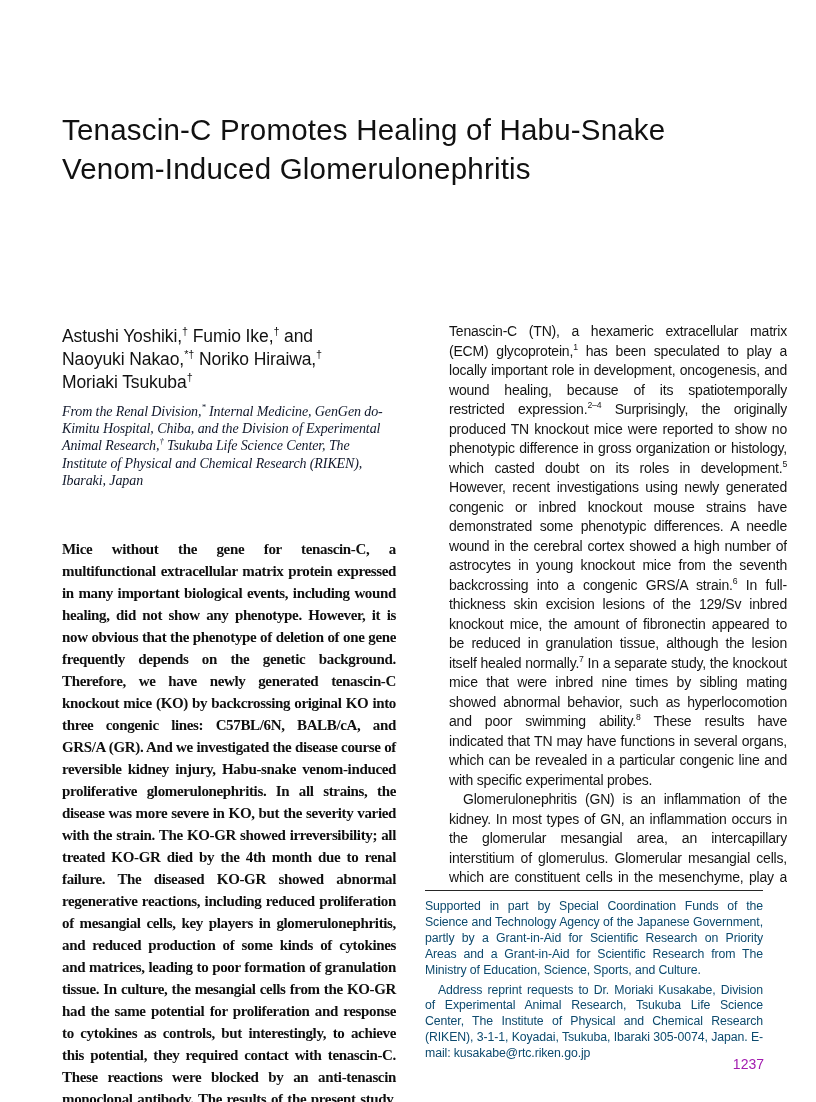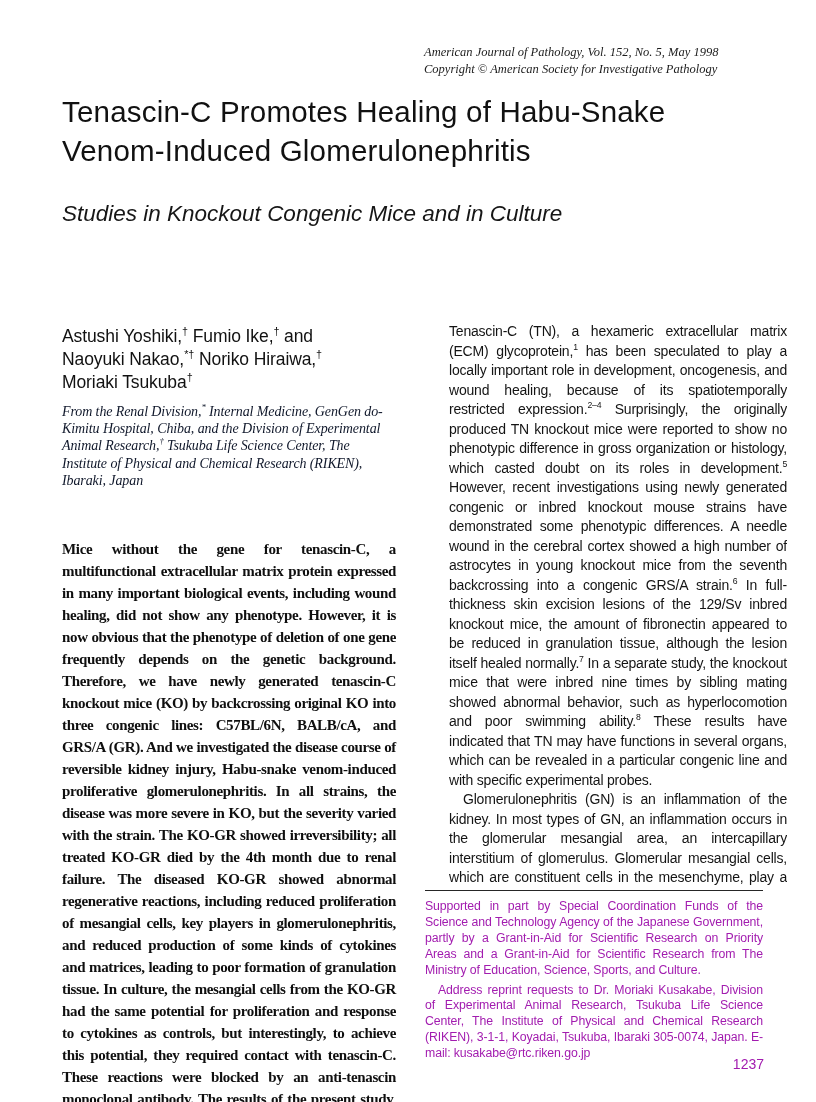--- a/index.html
+++ b/index.html
@@ -15,21 +15,21 @@
   
   .journal-header{
     position:absolute;left:424px;top:44px;width:350px;
     font-family:"Liberation Serif", serif;
     font-style:italic;
     font-size:12.5px;line-height:17px;
     color:#1c1c1c;
   }
   
   .article-title{
-    position:absolute;left:62px;top:92px;width:680px;
+    position:absolute;left:62px;top:110px;width:680px;
     font-size:29.5px;line-height:39px;font-weight:400;
     color:#111;
     letter-spacing:0.2px;
   }
   .article-subtitle{
     position:absolute;left:62px;top:200px;width:680px;
     font-size:22.5px;line-height:28px;font-style:italic;font-weight:400;
     color:#161616;
   }
   
@@ -70,47 +70,42 @@
 
   sup{font-size:0.62em;line-height:0;}
 
   .footnotes{
     position:absolute;left:425px;top:890px;width:338px;
     border-top:1.6px solid #262626;
     padding-top:8px;
     font-size:12.3px;line-height:15.9px;
     letter-spacing:-0.1px;
     text-align:justify;
-    color:#a21caf;
+    color:#0c4a6e;
     background:#ffffff;
   }
   .footnotes p{margin:0;}
   .footnotes p + p{margin-top:4px;text-indent:13px;}
 
   .page-number{
     position:absolute;right:52px;top:1056px;
     font-size:14px;color:#a21caf;
   }
 </style>
 </head>
 <body>
 
 <div class="page">
 
-  <div class="journal-header">
-    <div>American Journal of Pathology, Vol. 152, No. 5, May 1998</div>
-    <div>Copyright © American Society for Investigative Pathology</div>
-  </div>
 
   <h1 class="article-title" style="margin:0;">
     <div>Tenascin-C Promotes Healing of Habu-Snake</div>
     <div>Venom-Induced Glomerulonephritis</div>
   </h1>
 
-  <div class="article-subtitle">Studies in Knockout Congenic Mice and in Culture</div>
 
   <div class="left-col">
     <div class="authors">
       <div><span>Astushi Yoshiki,</span><sup>†</sup><span> Fumio Ike,</span><sup>†</sup><span> and</span></div>
       <div><span>Naoyuki Nakao,</span><sup>*†</sup><span> Noriko Hiraiwa,</span><sup>†</sup></div>
       <div><span>Moriaki Tsukuba</span><sup>†</sup></div>
     </div>
     <div class="affiliation"><span>From the Renal Division,</span><sup>*</sup><span> Internal Medicine, GenGen do-Kimitu Hospital, Chiba, and the Division of Experimental Animal Research,</span><sup>†</sup><span> Tsukuba Life Science Center, The Institute of Physical and Chemical Research (RIKEN), Ibaraki, Japan</span></div>
     <div class="abstract"><span>Mice without the gene for tenascin-C, a multifunctional extracellular matrix protein expressed in many important biological events, including wound healing, did not show any phenotype. However, it is now obvious that the phenotype of deletion of one gene frequently depends on the genetic background. Therefore, we have newly generated tenascin-C knockout mice (KO) by backcrossing original KO into three congenic lines: C57BL/6N, BALB/cA, and GRS/A (GR). And we investigated the disease course of reversible kidney injury, Habu-snake venom-induced proliferative glomerulonephritis. In all strains, the disease was more severe in KO, but the severity varied with the strain. The KO-GR showed irreversibility; all treated KO-GR died by the 4th month due to renal failure. The diseased KO-GR showed abnormal regenerative reactions, including reduced proliferation of mesangial cells, key players in glomerulonephritis, and reduced production of some kinds of cytokines and matrices, leading to poor formation of granulation tissue. In culture, the mesangial cells from the KO-GR had the same potential for proliferation and response to cytokines as controls, but interestingly, to achieve this potential, they required contact with tenascin-C. These reactions were blocked by an anti-tenascin monoclonal antibody. The results of the present study, the first report showing the most dramatic phenotype so far discovered, have strongly suggested the importance of tenascin-C in the resolution of the renal inflammation and that of the genetic background on which the KO was developed.  </span></div>
   </div>

